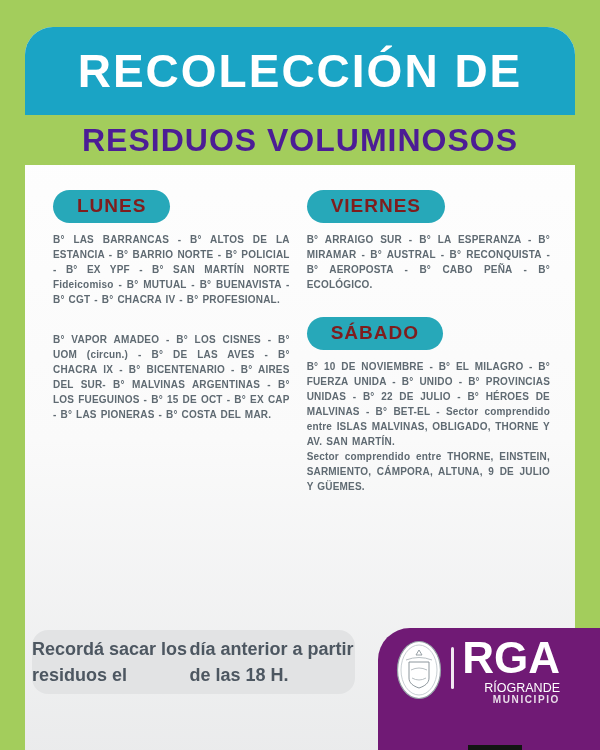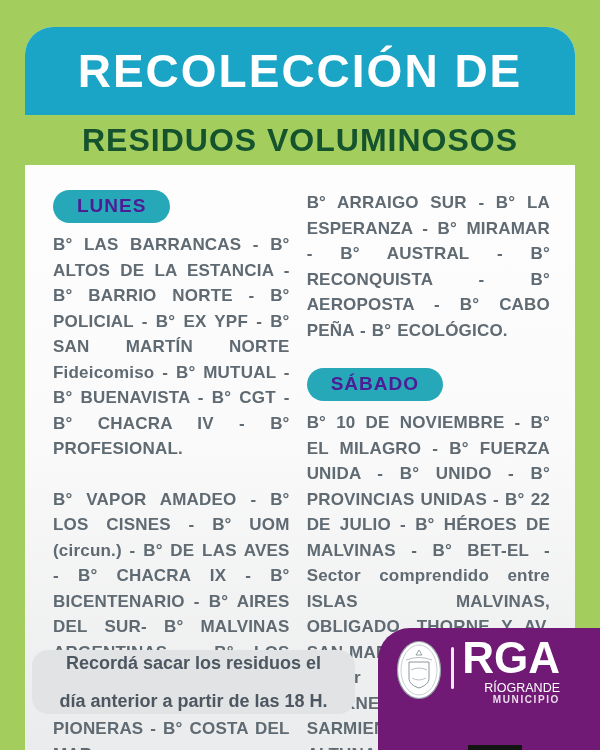--- a/index.html
+++ b/index.html
@@ -22,45 +22,45 @@
     display:flex; align-items:center; justify-content:center;
   }
   .band-blue .title1 {
     color:#ffffff; font-weight:bold; font-size:46px; letter-spacing:2px;
   }
   .band-green {
     height:50px; background:#a3cd5c;
     display:flex; align-items:center; justify-content:center;
   }
   .band-green .title2 {
-    color:#14532d; font-weight:bold; font-size:32px; letter-spacing:1px;
+    color:#4c1d95; font-weight:bold; font-size:32px; letter-spacing:1px;
   }
   .content {
     display:flex; gap:17px; padding:25px 25px 0 28px;
   }
   .col { width:245px; }
   .col.right { width:252px; }
   .day-section { margin-bottom:25px; }
   .day-pill {
     display:inline-block;
-    background:#27a8b9; color:#4c1d95;
+    background:#27a8b9; color:#7f1d1d;
     font-weight:bold; font-size:19px; letter-spacing:1px;
     padding:5px 24px 6px 24px;
     border-radius:17px;
     margin-bottom:9px;
   }
   .day-text {
-    font-size:17px; font-weight:bold; line-height:1.5;
+    font-size:10px; font-weight:bold; line-height:1.5;
     color:#5f6a72; text-align:justify;
     letter-spacing:0.2px; word-spacing:1px;
   }
   .reminder {
-    position:absolute; left:32px; top:650px; width:323px; height:64px;
+    position:absolute; left:32px; top:630px; width:323px; height:64px;
     background:#e2e3e4; border-radius:16px; z-index:3;
-    display:flex; flex-direction:column; align-items:center; justify-content:space-between;
+    display:flex; align-items:center; justify-content:center;
   }
   .reminder-line {
     color:#4d5761; font-weight:bold; font-size:18px; line-height:26px;
   }
   .footer-green {
     position:absolute; left:378px; top:628px; width:222px; height:152px;
     background:#701a75; border-top-left-radius:32px; z-index:2;
   }
   .crest { position:absolute; left:18px; top:12px; width:46px; height:60px; }
   .logo-divider {
@@ -105,20 +105,21 @@
 
       <section class="day-section">
         <p class="day-text">B° VAPOR AMADEO - B° LOS CISNES - B° UOM (circun.) - B° DE LAS AVES - B° CHACRA IX - B° BICENTENARIO - B° AIRES DEL SUR- B° MALVINAS ARGENTINAS - B° LOS FUEGUINOS - B° 15 DE OCT - B° EX CAP - B° LAS PIONERAS - B° COSTA DEL MAR.</p>
       </section>
 
     </div>
     <div class="col right">
 
 
       <section class="day-section">
+        <div class="day-pill">VIERNES</div>
         <p class="day-text">B° ARRAIGO SUR - B° LA ESPERANZA - B° MIRAMAR - B° AUSTRAL - B° RECONQUISTA - B° AEROPOSTA - B° CABO PEÑA - B° ECOLÓGICO.</p>
       </section>
 
       <section class="day-section">
         <div class="day-pill">SÁBADO</div>
         <p class="day-text">B° 10 DE NOVIEMBRE - B° EL MILAGRO - B° FUERZA UNIDA - B° UNIDO - B° PROVINCIAS UNIDAS - B° 22 DE JULIO - B° HÉROES DE MALVINAS - B° BET-EL - Sector comprendido entre ISLAS MALVINAS, OBLIGADO, THORNE Y AV. SAN MARTÍN.</p>
         <p class="day-text">Sector comprendido entre THORNE, EINSTEIN, SARMIENTO, CÁMPORA, ALTUNA, 9 DE JULIO Y GÜEMES.</p>
       </section>
 
     </div>

